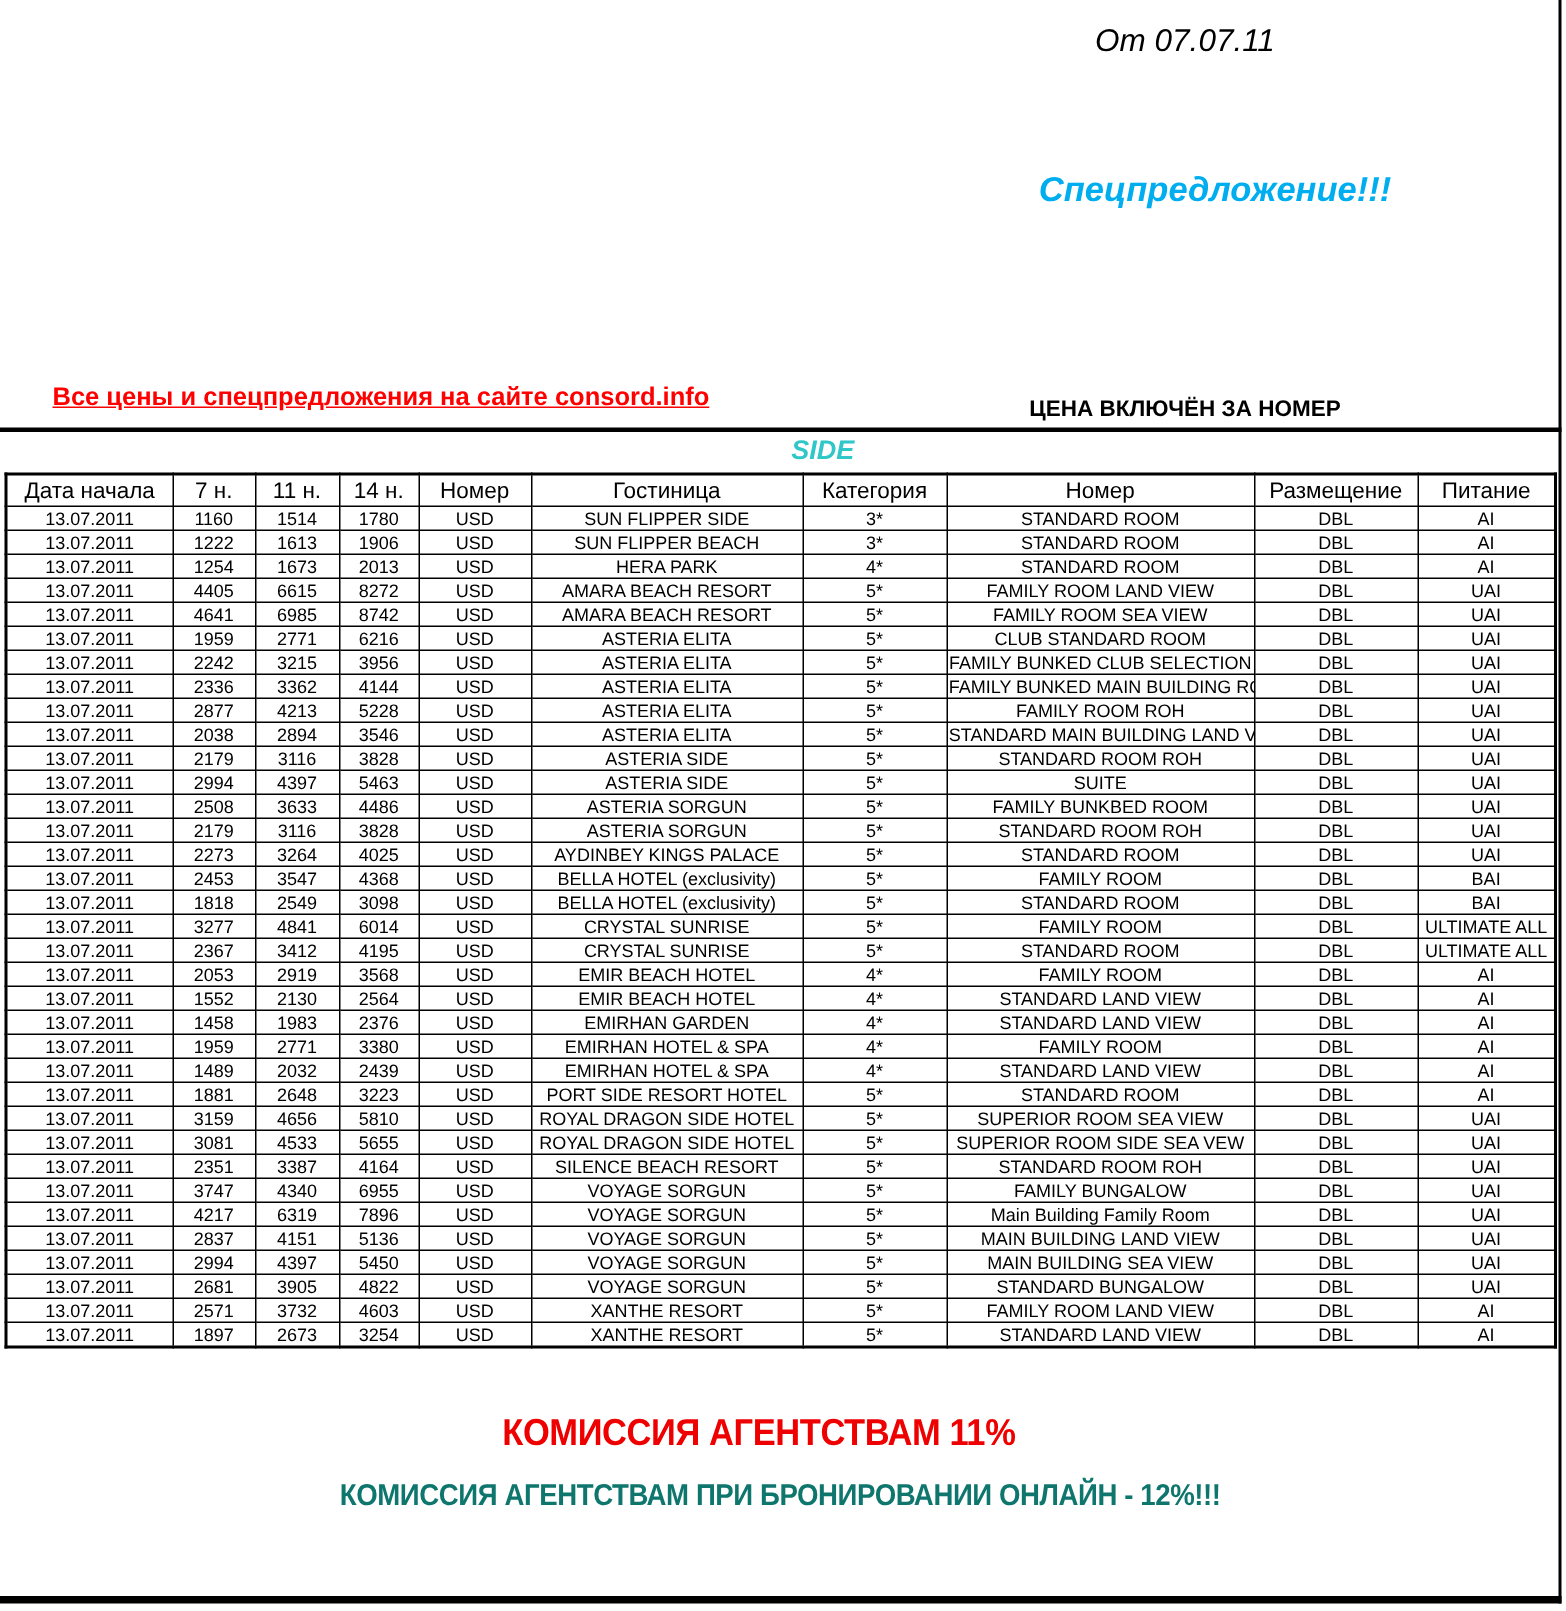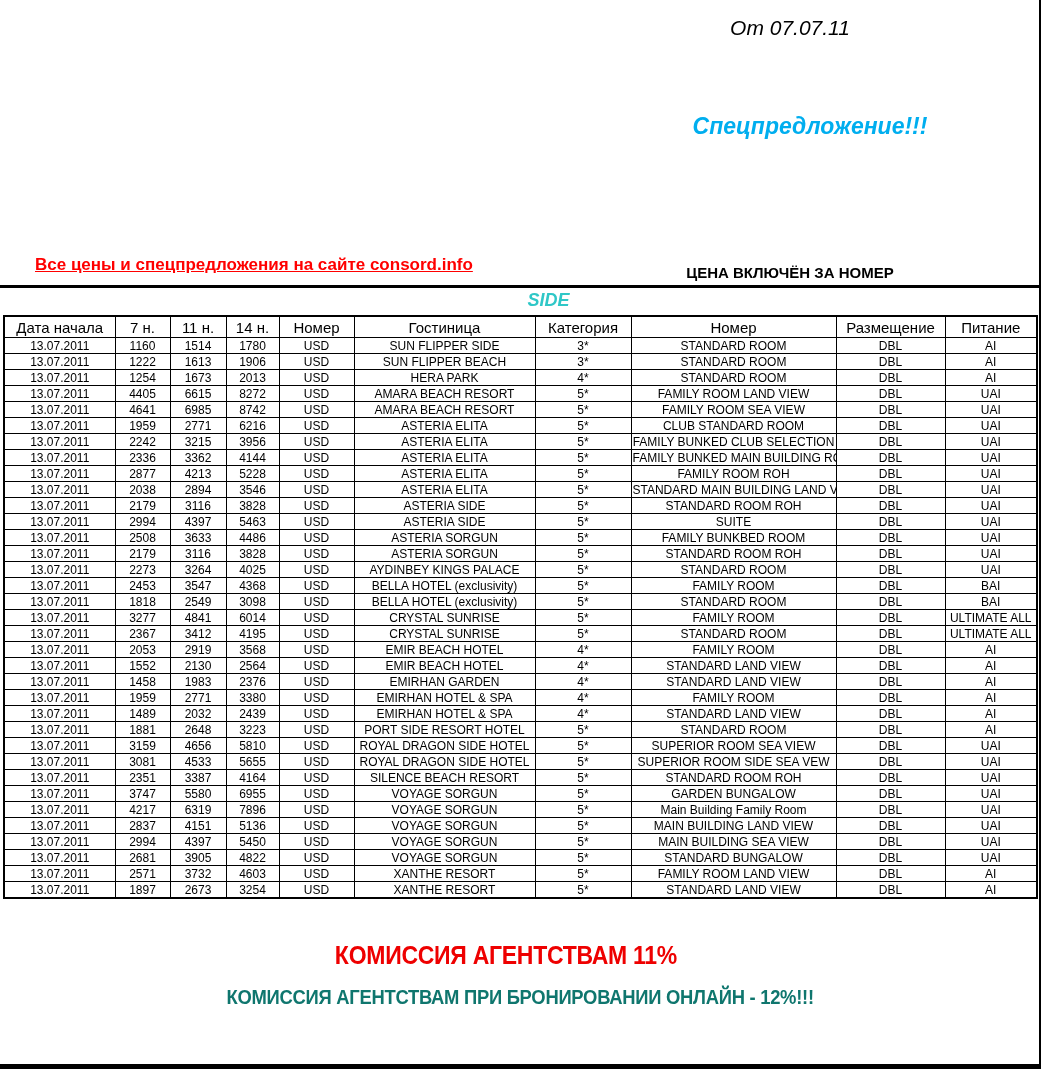--- a/index.html
+++ b/index.html
@@ -415,26 +415,26 @@
           <td>USD</td>
           <td>SILENCE BEACH RESORT</td>
           <td>5*</td>
           <td>STANDARD ROOM ROH</td>
           <td>DBL</td>
           <td>UAI</td>
         </tr>
         <tr>
           <td>13.07.2011</td>
           <td>3747</td>
-          <td>5580</td>
+          <td>4340</td>
           <td>6955</td>
           <td>USD</td>
           <td>VOYAGE SORGUN</td>
           <td>5*</td>
-          <td>GARDEN BUNGALOW</td>
+          <td>FAMILY BUNGALOW</td>
           <td>DBL</td>
           <td>UAI</td>
         </tr>
         <tr>
           <td>13.07.2011</td>
           <td>4217</td>
           <td>6319</td>
           <td>7896</td>
           <td>USD</td>
           <td>VOYAGE SORGUN</td>

